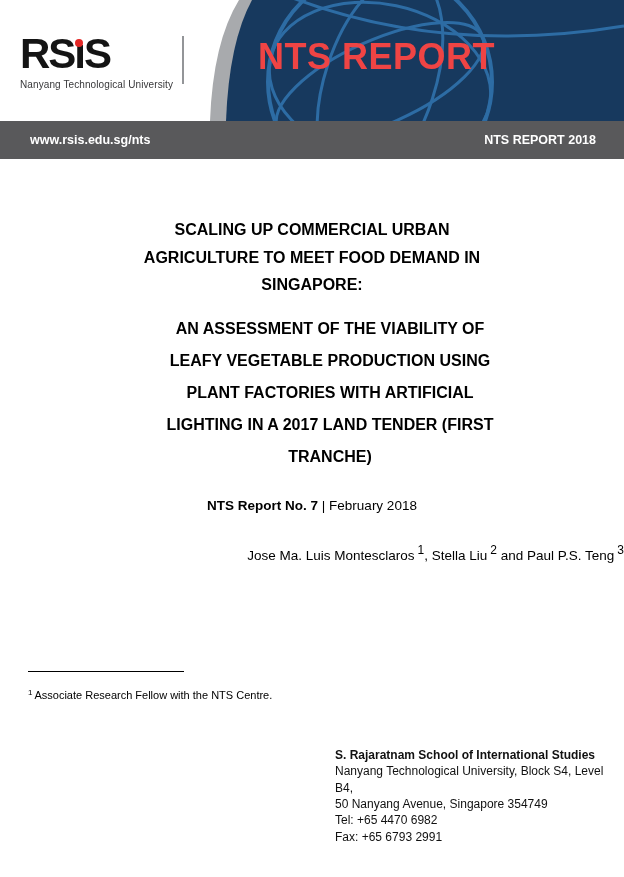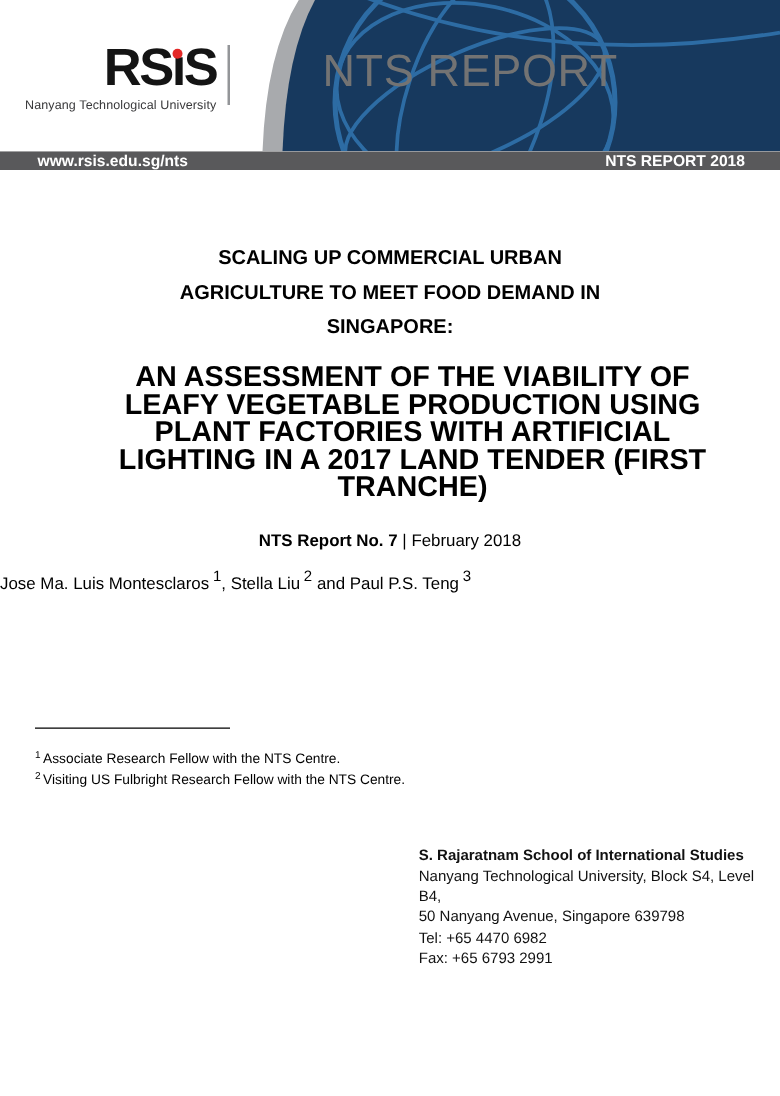--- a/index.html
+++ b/index.html
@@ -11,26 +11,26 @@
     color: #000;
     position: relative;
     overflow: hidden;
   }
 
   
   .header { position: relative; width: 624px; height: 121px; background: #fff; }
   .banner-svg { position: absolute; left: 0; top: 0; width: 624px; height: 121px; display: block; }
   .banner-title {
     position: absolute; left: 258px; top: 36px;
-    font-size: 36px; font-weight: 400; color: #737373;
+    font-size: 36px; font-weight: 700; color: #ef4444;
     letter-spacing: 0.5px; white-space: nowrap;
   }
 
   .logo { position: absolute; left: 20px; top: 34px; display: flex; align-items: flex-start; }
-  .logo-left { text-align: right; }
+  .logo-left { text-align: left; }
   .rsis-acronym {
     font-weight: 700; font-size: 42px; line-height: 40px;
     letter-spacing: -2px; color: #141414; white-space: nowrap;
   }
   .rsis-ii { position: relative; display: inline-block; }
   .idot {
     position: absolute; top: 5px; left: 50%; transform: translateX(-50%);
     width: 8px; height: 8px; border-radius: 50%; background: #e32726;
   }
   .university-label {
@@ -41,35 +41,35 @@
     width: 2px; height: 48px; background: #939598;
     margin: 2px 9px 0 9px;
   }
   .school-name {
     font-size: 10.5px; line-height: 12.4px; letter-spacing: 1.2px;
     color: #6e7073; white-space: pre-line; padding-top: 1px;
   }
 
   
   .info-bar {
-    width: 624px; height: 15px; background: #59595b;
+    width: 624px; height: 38px; background: #59595b;
     display: flex; align-items: center; justify-content: space-between;
     padding: 0 28px 0 30px;
   }
   .info-bar span { color: #ffffff; font-weight: 700; font-size: 12.5px; white-space: nowrap; }
 
   
   .title-block { text-align: center; font-weight: 700; white-space: pre-line; }
   .title-primary { margin-top: 57px; font-size: 16px; line-height: 27.5px; }
-  .title-secondary { margin-top: 14px; font-size: 23px; line-height: 22px; padding-left: 36px; }
+  .title-secondary { margin-top: 14px; font-size: 16px; line-height: 32px; padding-left: 36px; }
 
   
   .report-meta { margin-top: 25px; text-align: center; font-size: 13.5px; }
   .report-meta .bold { font-weight: 700; }
-  .authors-line { margin-top: 14px; text-align: left; font-size: 13.5px; }
+  .authors-line { margin-top: 30px; text-align: right; font-size: 13.5px; }
   .author-sup { font-size: 12px; vertical-align: 6px; margin-left: 3px; }
 
   
   .footnote-divider {
     margin: 108px 0 0 28px; width: 156px; height: 0;
     border-top: 1.6px solid #000;
   }
   .footnotes { margin: 14px 0 12px 28px; font-size: 11px; line-height: 14.3px; }
   .footnote-item .fn-sup { font-size: 8px; vertical-align: 4px; margin-right: 2px; }
 
@@ -127,23 +127,22 @@
 LIGHTING IN A 2017 LAND TENDER (FIRST
 TRANCHE)</div>
 
 <div class="report-meta"><span class="bold">NTS Report No. 7</span><span> | February 2018</span></div>
 
 <div class="authors-line"><span>Jose Ma. Luis Montesclaros</span><span class="author-sup">1</span><span>, </span><span>Stella Liu</span><span class="author-sup">2</span><span>  and </span><span>Paul P.S. Teng</span><span class="author-sup">3</span></div>
 
 <div class="footnote-divider"></div>
 <div class="footnotes">
   <div class="footnote-item"><span class="fn-sup">1</span><span>Associate Research Fellow with the NTS Centre.</span></div>
-  <div class="footnote-item"><span class="fn-sup">2</span><span>Visiting US Fulbright Research Fellow with the NTS Centre.</span></div>
 </div>
 
 <div class="address-block">
   <div class="bold">S. Rajaratnam School of International Studies</div>
   <div>Nanyang Technological University, Block S4, Level B4,</div>
-  <div>50 Nanyang Avenue, Singapore 639798</div>
+  <div>50 Nanyang Avenue, Singapore 354749</div>
   <div>Tel: +65 4470 6982</div>
   <div>Fax: +65 6793 2991</div>
 
 </div>
 
 </body></html>

